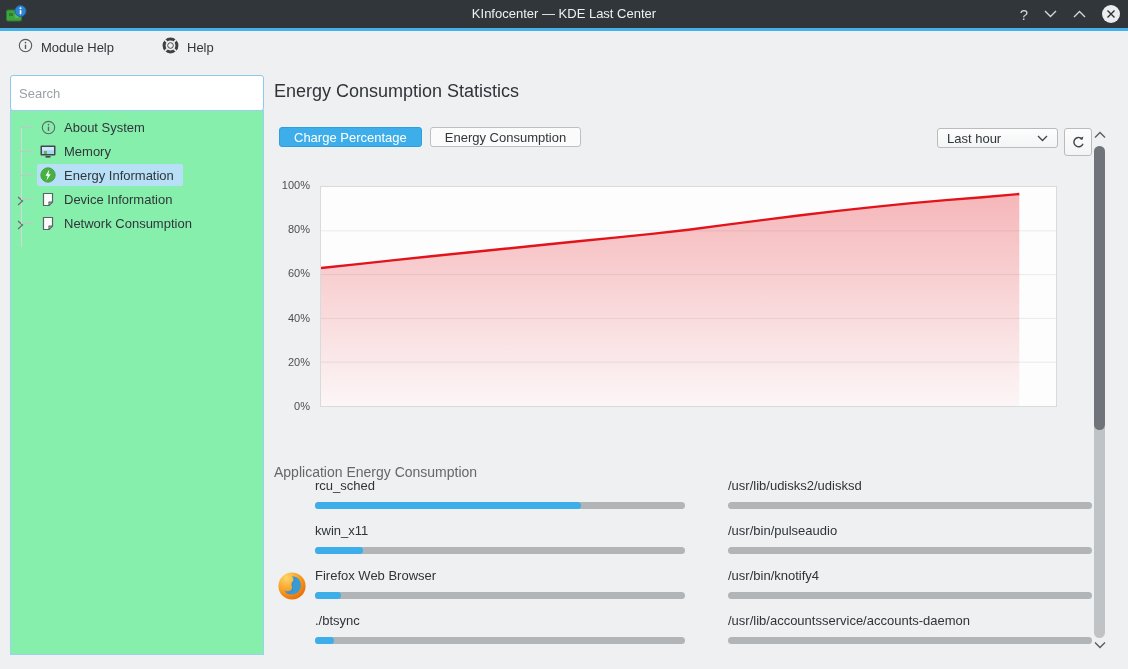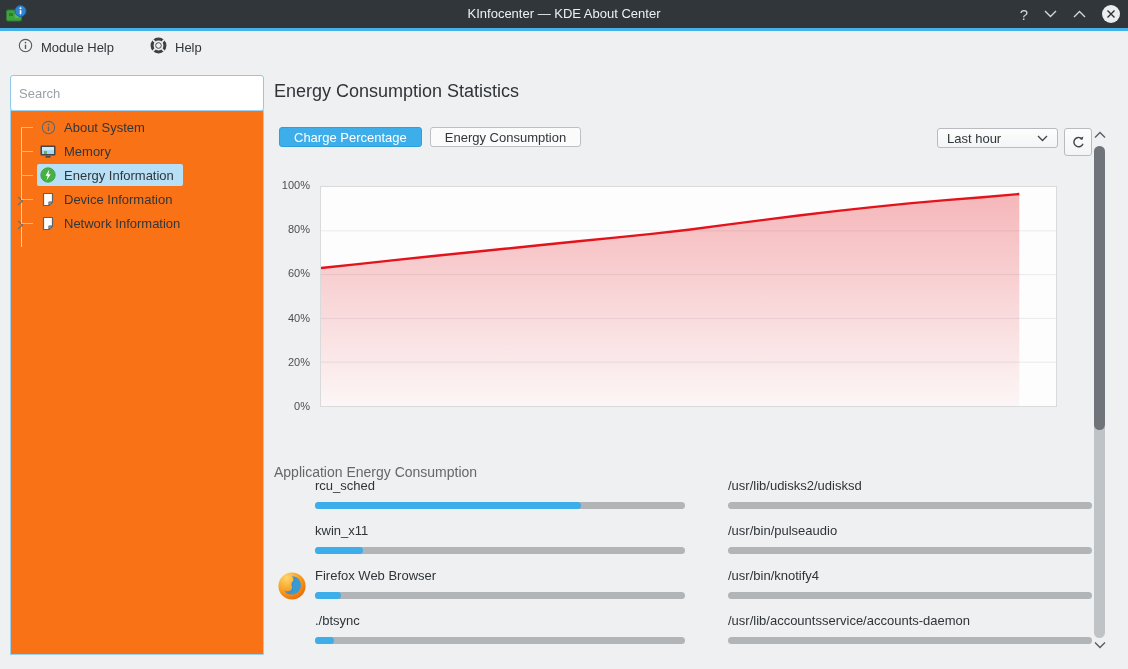--- a/index.html
+++ b/index.html
@@ -13,29 +13,29 @@
   .app-icon{ position:absolute; left:6px; top:5px; }
   .tb-title{ position:absolute; left:0; right:0; top:0; height:28px; line-height:28px;
     text-align:center; color:#edf0f2; font-size:13px; }
   .tb-controls{ position:absolute; right:8px; top:0; height:28px; display:flex; align-items:center; gap:16px; }
   .tb-btn{ background:none; border:none; cursor:pointer; display:flex; align-items:center; justify-content:center; padding:0; }
   .tb-help{ color:#d5d9dc; font-size:15px; font-family:"Liberation Sans",sans-serif; }
   .tb-close{ width:18px; height:18px; border-radius:50%; background:#ebedee; }
   .accent-line{ position:absolute; top:28px; left:0; right:0; height:3px; background:#45b1e9; }
   
   .menubar{ position:absolute; top:31px; left:0; right:0; height:32px; background:#eff0f1;
-    display:flex; align-items:center; padding-left:14px; gap:28px; font-size:13px; }
+    display:flex; align-items:center; padding-left:14px; gap:40px; font-size:13px; }
   .menu-item{ display:flex; align-items:center; gap:8px; cursor:default; padding:3px 4px; }
   
   .search{ position:absolute; left:10px; top:75px; width:254px; height:20px;
     border:1px solid #8ec9ec; border-radius:3px; background:#ffffff; padding:17px 8px;
     font:13px "Liberation Sans",sans-serif; color:#31363b; outline:none; }
   .search::placeholder{ color:#9aa0a4; }
   .tree{ position:absolute; left:10px; top:110px; width:254px; height:545px;
-    background:#f97316; border:1px solid #9bd0ee; padding-top:4px; }
+    background:#86efac; border:1px solid #9bd0ee; padding-top:4px; }
   .tree-row{ position:relative; height:24px; display:flex; align-items:center; font-size:13px; cursor:default; }
   .expander{ position:absolute; left:6px; top:7px; }
   .tick{ position:absolute; left:10px; top:12px; width:12px; height:1px; background:#c2c5c7; }
   .guide{ position:absolute; left:10px; width:1px; background:#d4d7d9; }
   .row-inner{ display:flex; align-items:center; gap:8px; margin-left:26px; padding:3px 9px 3px 3px; border-radius:2px; }
   .tree-row.sel .row-inner{ background:#b7dff5; }
   .tree-icon{ width:16px; height:16px; display:flex; align-items:center; justify-content:center; }
   
   .page-title{ position:absolute; left:274px; top:81px; font-size:18px; font-weight:400; color:#2f3439; }
   .btn-row{ position:absolute; left:279px; top:127px; display:flex; gap:8px; }
@@ -81,21 +81,21 @@
     <span class="app-icon">
       <svg width="21" height="17" viewBox="0 0 21 17">
         <rect x="0.5" y="5" width="15" height="11" rx="1.5" fill="#3fa33f" stroke="#2e7d2e"></rect>
         <rect x="3" y="8" width="4" height="3" fill="#2e7d2e"></rect>
         <rect x="9" y="9" width="4" height="4" fill="#57b957"></rect>
         <circle cx="14.5" cy="6" r="5.5" fill="#2f84d4" stroke="#1f66ab"></circle>
         <rect x="13.7" y="5" width="1.7" height="4.4" rx="0.8" fill="#ffffff"></rect>
         <circle cx="14.5" cy="3.2" r="1" fill="#ffffff"></circle>
       </svg>
     </span>
-    <span class="tb-title">KInfocenter — KDE About Center</span>
+    <span class="tb-title">KInfocenter — KDE Last Center</span>
     <span class="tb-controls">
       <button class="tb-btn tb-help">?</button>
       <button class="tb-btn">
         <svg width="13" height="8" viewBox="0 0 13 8">
             <polyline points="1,1 6.5,6.5 12,1" fill="none" stroke="#d4d8db" stroke-width="1.4"></polyline>
           </svg>
       </button>
       <button class="tb-btn">
         <svg width="13" height="8" viewBox="0 0 13 8">
             <polyline points="1,7 6.5,1.5 12,7" fill="none" stroke="#d4d8db" stroke-width="1.4"></polyline>
@@ -202,21 +202,21 @@
             <polyline points="1,1 5.5,5 1,9" fill="none" stroke="#696e72" stroke-width="1.3"></polyline>
           </svg></span>
         <span class="tick"></span>
         <span class="row-inner">
           <span class="tree-icon">
             <svg width="14" height="15" viewBox="0 0 14 15">
               <path d="M2.5 1.5h9v8.6L8 13.5H2.5z" fill="#fdfdfd" stroke="#5c6165" stroke-width="1.2" stroke-linejoin="round"></path>
               <path d="M11.5 10.1H8v3.4" fill="none" stroke="#5c6165" stroke-width="1.2" stroke-linejoin="round"></path>
             </svg>
           </span>
-          <span>Network Information</span>
+          <span>Network Consumption</span>
         </span>
       </div>
     </div>
 
   <h1 class="page-title">Energy Consumption Statistics</h1>
   <div class="btn-row">
     <button class="btn active">Charge Percentage</button>
     <button class="btn">Energy Consumption</button>
   </div>
   <div class="combo">

